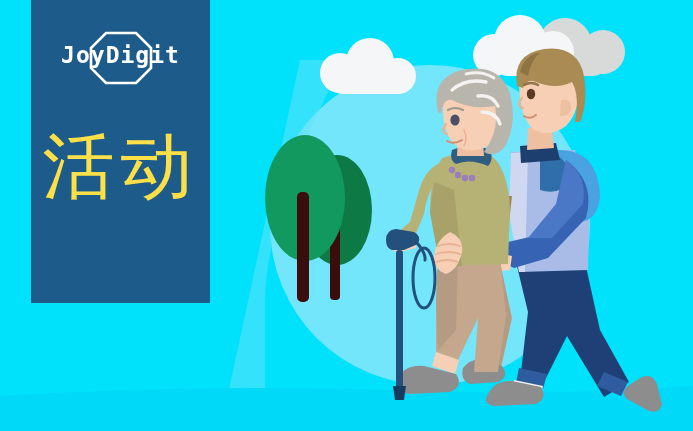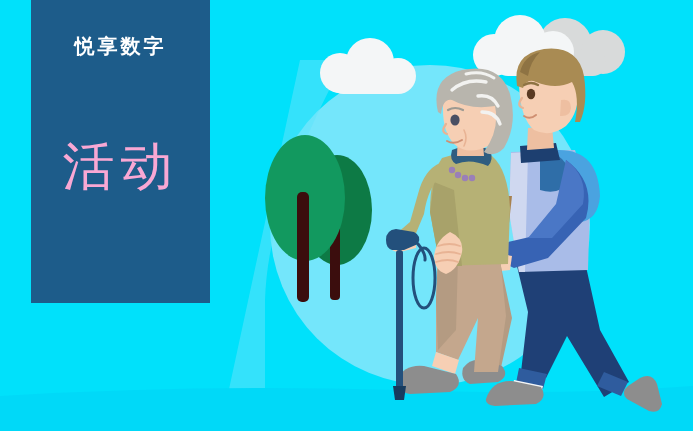--- a/index.html
+++ b/index.html
@@ -53,22 +53,22 @@
     font-weight:bold;
     letter-spacing:3px;
     line-height:1;
   }
   .title-wrap{
     position:absolute;
     left:0;top:134px;width:179px;
     text-align:center;
   }
   .title-line{
-    color:#f9a8d4;
-    font-size:52px;
+    color:#fde047;
+    font-size:72px;
     line-height:64px;
     letter-spacing:6px;
     white-space:nowrap;
   }
   .title-line.l1{font-weight:400;}
   .title-line.l2{font-weight:bold;}
 
   
   .illus{
     position:absolute;
@@ -228,21 +228,26 @@
         <ellipse cx="424" cy="278" rx="11" ry="30" fill="none" stroke="#23507c" stroke-width="3"></ellipse>
         <path d="M418,244 Q426,254 425,260" stroke="#23507c" stroke-width="3" fill="none" stroke-linecap="round"></path>
       </g>
 
     </svg>
   </div>
 
   <div class="panel">
 
     <div class="logo-wrap">
-      <div class="logo-cn">悦享数字</div>
+      <div class="logo-mark">
+        <svg width="130" height="56" viewBox="0 0 130 56" xmlns="http://www.w3.org/2000/svg">
+          <polygon points="50,3 80,3 95,18 95,38 80,53 50,53 35,38 35,18" fill="none" stroke="#ffffff" stroke-width="2.6"></polygon>
+        </svg>
+        <div class="logo-text">JoyDigit</div>
+      </div>
     </div>
 
     <div class="title-wrap">
       <div class="title-line l1">活动</div>
     </div>
 
   </div>
 
 </div>
 

